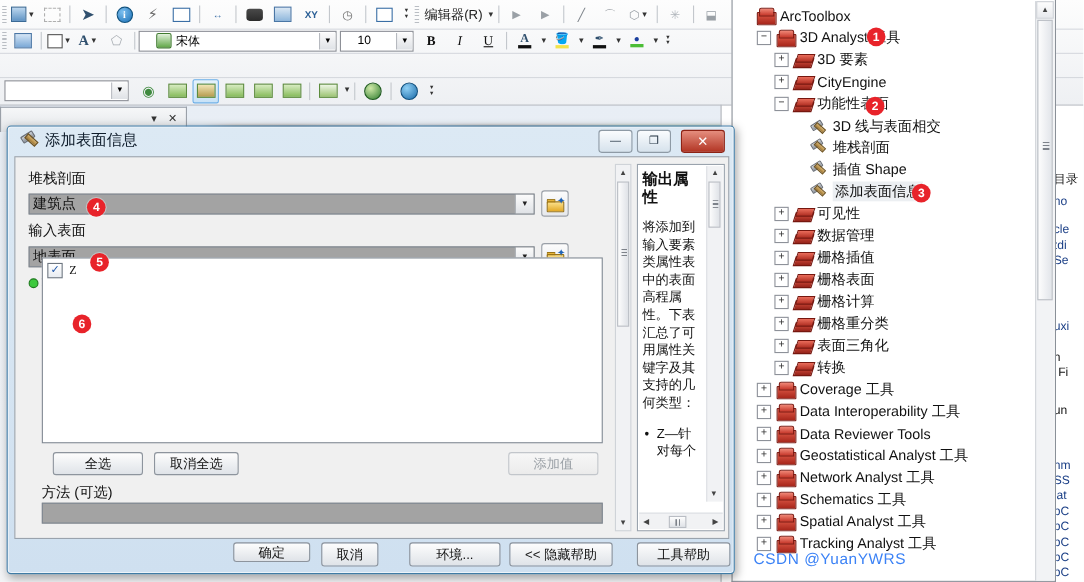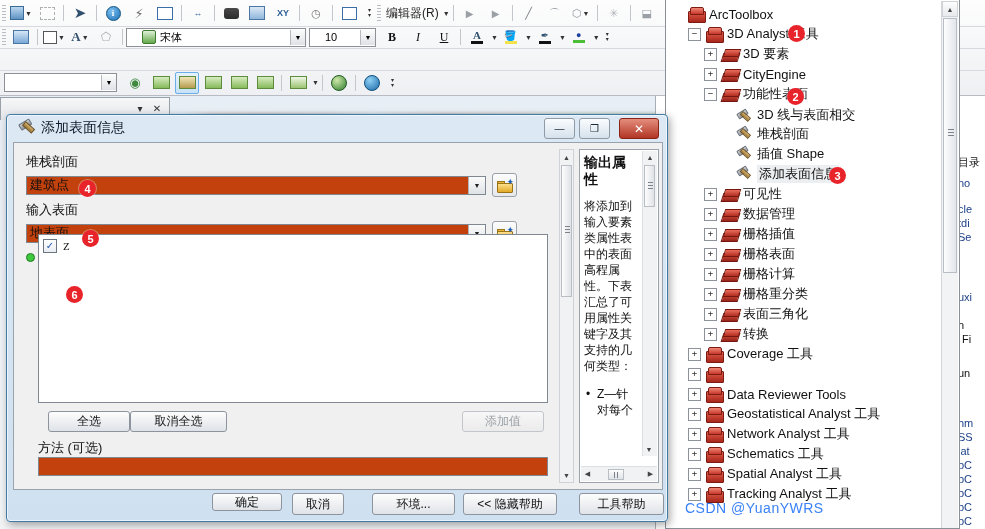--- a/index.html
+++ b/index.html
@@ -160,21 +160,21 @@
   #paramsbar{position:absolute;left:545px;top:6px;width:15px;height:334px;
      background:#f1f2f4;border:1px solid #cfd3d8;box-sizing:border-box;}
   #paramsbar .sbtn{height:14px;display:flex;align-items:center;justify-content:center;font-size:7px;color:#444;}
   #paramsthumb{position:absolute;left:1px;top:15px;width:11px;height:132px;
      background:linear-gradient(90deg,#fdfdfd,#dfe2e7);border:1px solid #b9bdc4;box-sizing:border-box;}
   #paramsthumb .ridges{position:absolute;left:3px;top:60px;width:5px;height:7px;
      background:repeating-linear-gradient(to bottom,#7d828a 0 1px,transparent 1px 3px);}
 
   .plabel{font-size:13px;color:#111;margin:4px 0 2px 6px;}
   .inputrow{display:flex;align-items:center;margin:0 0 0 6px;}
-  .tbox{height:19px;border:1px solid #7f8791;background:#c2410c;box-sizing:border-box;
+  .tbox{height:19px;border:1px solid #7f8791;background:#a3a3a3;box-sizing:border-box;
      display:flex;align-items:center;font-size:13px;padding-left:3px;color:#111;}
   .tbox .dd{margin-left:auto;width:16px;height:17px;
      background:linear-gradient(#fbfbfb,#dfe2e6);border-left:1px solid #b0b4ba;
      display:flex;align-items:center;justify-content:center;font-size:7px;color:#222;}
   .browse{width:23px;height:22px;margin-left:6px;border:1px solid #9aa0a8;border-radius:3px;
      background:linear-gradient(#fcfcfc,#e6e8ec);display:flex;align-items:center;justify-content:center;}
   .folder{width:15px;height:11px;position:relative;}
   .folder:before{content:"";position:absolute;left:0;top:1px;width:6px;height:3px;
      background:#e8b63c;border:1px solid #9a7416;border-bottom:none;border-radius:1px 1px 0 0;}
   .folder:after{content:"";position:absolute;left:0;top:3px;width:14px;height:8px;
@@ -544,20 +544,21 @@
         <span class="lbl">转换</span>
       </div>
       <div class="row" style="padding-left: 22px;">
         <span class="exp">+</span>
         <span class="ic-tbx"></span>
         <span class="lbl">Coverage 工具</span>
       </div>
       <div class="row" style="padding-left: 22px;">
         <span class="exp">+</span>
         <span class="ic-tbx"></span>
+        <span class="lbl">Data Interoperability 工具</span>
       </div>
       <div class="row" style="padding-left: 22px;">
         <span class="exp">+</span>
         <span class="ic-tbx"></span>
         <span class="lbl">Data Reviewer Tools</span>
       </div>
       <div class="row" style="padding-left: 22px;">
         <span class="exp">+</span>
         <span class="ic-tbx"></span>
         <span class="lbl">Geostatistical Analyst 工具</span>
@@ -642,21 +643,21 @@
         <div id="listitems">
             <div class="li">
               <span class="cbx">✓</span>
               <span class="lit">Z</span>
             </div>
           </div>
       </div>
 
       <div style="position:absolute;left:28px;top:262px;display:flex;align-items:center;">
         <div class="btn" style="width:82px;">全选</div>
-        <div class="btn" style="width:97px;margin-left:0;">取消全选</div>
+        <div class="btn" style="width:77px;margin-left:10px;">取消全选</div>
       </div>
       <div class="btn dis" style="position:absolute;left:442px;top:262px;width:82px;">添加值</div>
 
       <div style="position:absolute;left:18px;top:290px;font-size:13px;color:#111;">方法 (可选)</div>
       <div class="tbox" style="position:absolute;left:18px;top:308px;width:510px;">
           <span></span>
         </div>
     </div>
 
     <div id="paramsbar">

